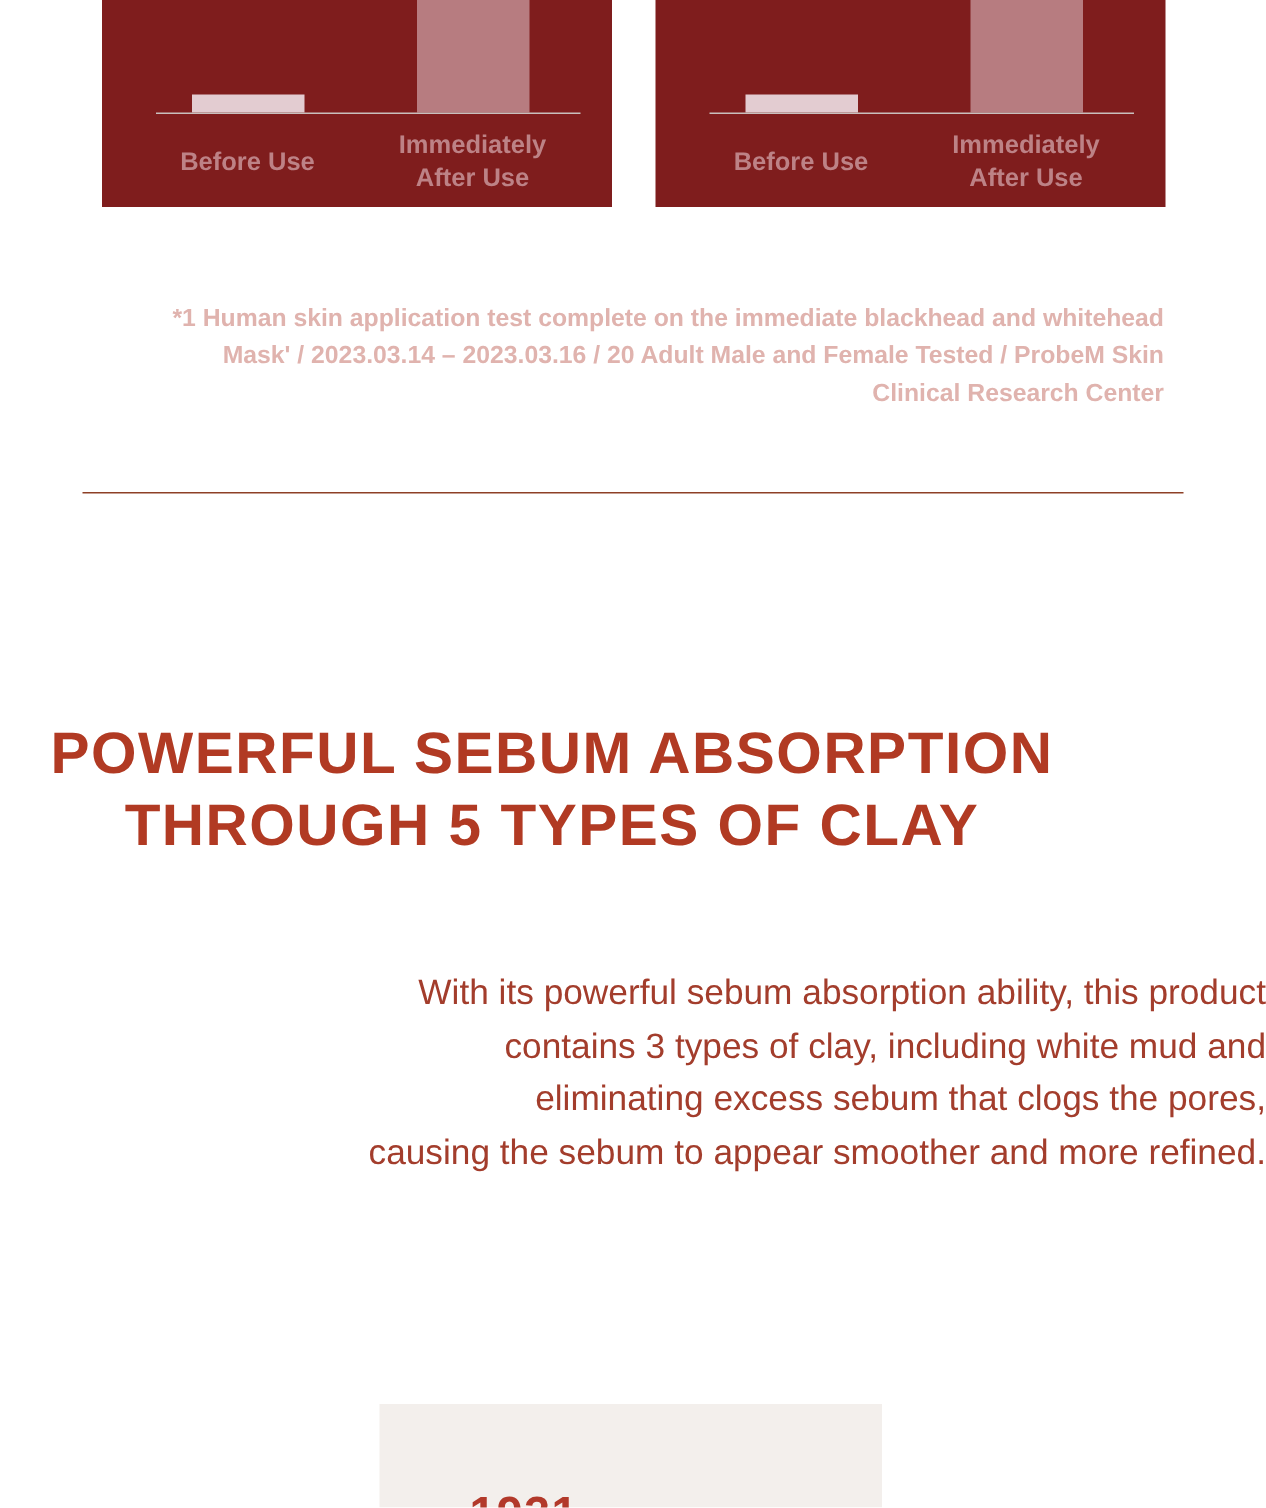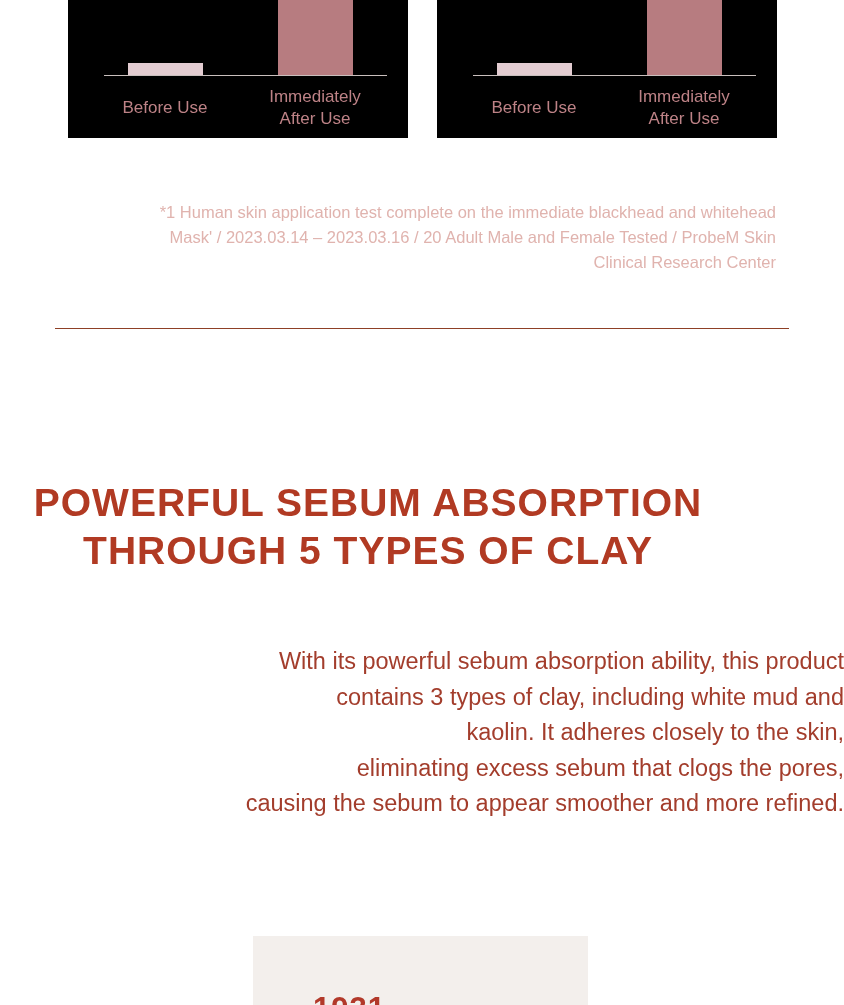--- a/index.html
+++ b/index.html
@@ -11,21 +11,22 @@
     background: #ffffff;
     font-family: "Liberation Sans", sans-serif;
   }
 
   
   .chart-panel {
     position: absolute;
     top: 0;
     width: 340px;
     height: 138px;
-    background: #000000;
+    background: #7f1d1d;
+    font-weight: bold;
   }
   .chart-panel.left  { left: 68px; }
   .chart-panel.right { left: 437px; }
 
   .axis-line {
     position: absolute;
     top: 75px;
     left: 36px;
     width: 283px;
     height: 1px;
@@ -61,21 +62,21 @@
   
   .disclaimer {
     position: absolute;
     top: 200px;
     left: 68px;
     width: 708px;
     text-align: right;
     color: #e0b3ae;
     font-size: 16.5px;
     line-height: 25px;
-    font-weight: 400;
+    font-weight: 700;
   }
 
   
   .divider {
     position: absolute;
     top: 328px;
     left: 55px;
     width: 734px;
     height: 1px;
     background: #8e4026;
@@ -160,20 +161,19 @@
 <div class="divider"></div>
 
 <div class="heading">
   <div>POWERFUL SEBUM ABSORPTION</div>
   <div>THROUGH 5 TYPES OF CLAY</div>
 </div>
 
 <div class="body-copy">
   <div>With its powerful sebum absorption ability, this product</div>
   <div>contains 3 types of clay, including white mud and</div>
-  <div>kaolin. It adheres closely to the skin,</div>
   <div>eliminating excess sebum that clogs the pores,</div>
   <div>causing the sebum to appear smoother and more refined.</div>
 </div>
 
 <div class="bottom-card">
   <div class="bottom-card-number">1931</div>
 </div>
 
 </body></html>

